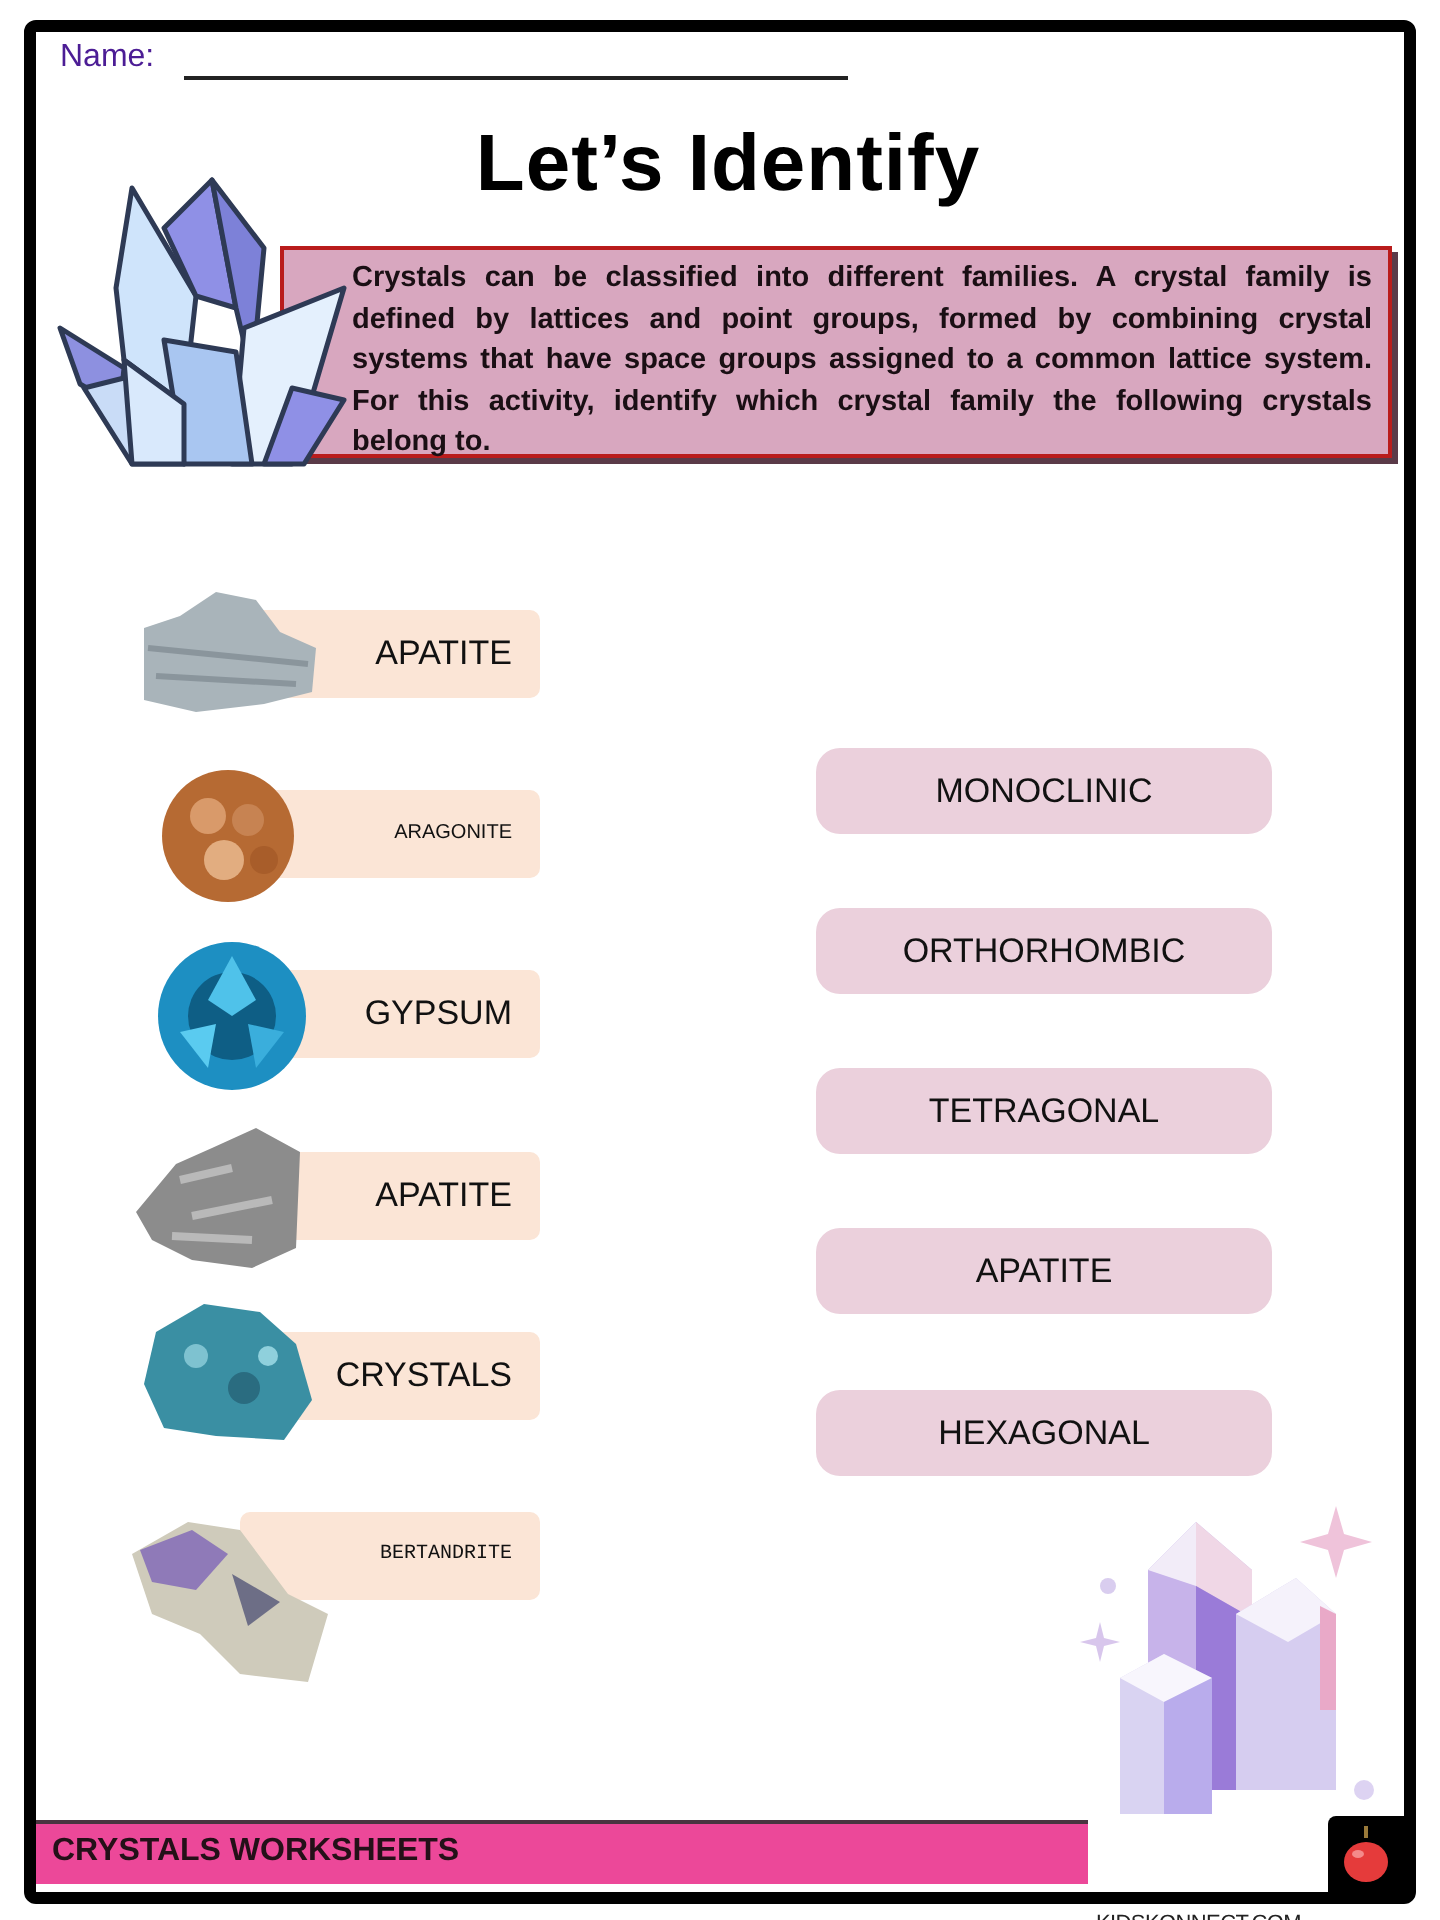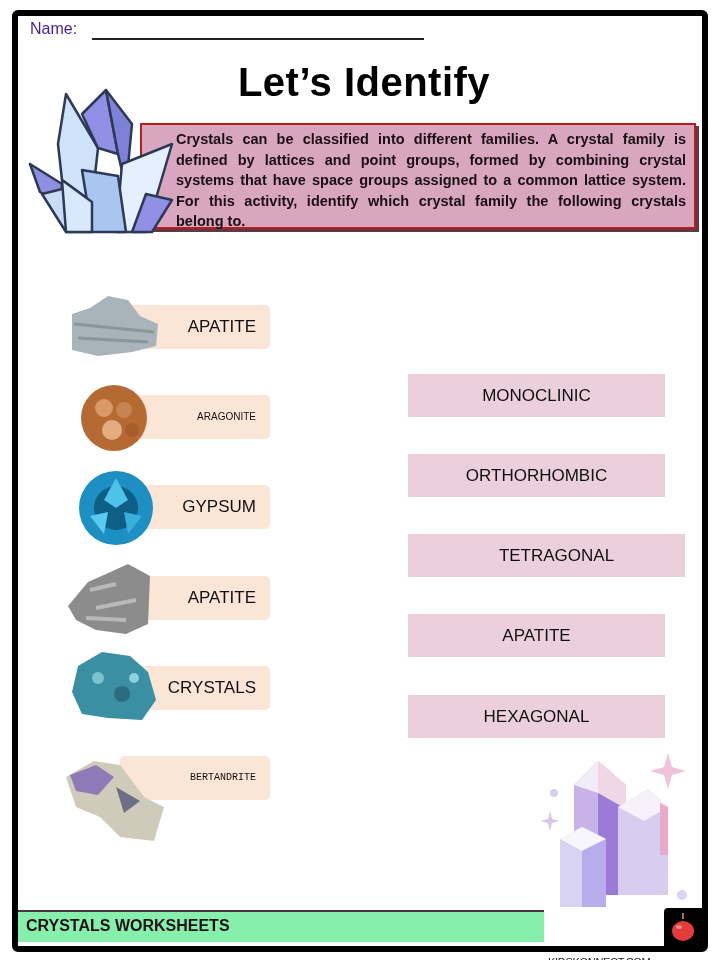--- a/index.html
+++ b/index.html
@@ -7,22 +7,22 @@
   .frame{position:absolute;left:12px;top:10px;width:684px;height:930px;border:6px solid #000;border-radius:6px;background:#fff;box-sizing:content-box;}
   .name-row{position:absolute;left:30px;top:20px;font-weight:normal;font-size:16px;color:#4c1d95;text-align:center;}
   .name-line{position:absolute;left:92px;top:38px;width:332px;height:0;border-bottom:2px solid #222;}
   .title{position:absolute;left:0;width:728px;top:60px;text-align:center;font-size:40px;font-weight:bold;color:#000;letter-spacing:0.5px;}
   .intro{position:absolute;left:140px;top:123px;width:556px;height:106px;background:#d8a7bf;border:2px solid #b91c1c;box-sizing:border-box;box-shadow:3px 3px 0 #5a3a48;padding:4px 8px 4px 34px;font-size:14.5px;font-weight:bold;line-height:20.5px;text-align:justify;color:#1a0f14;}
   .crystal-left{position:absolute;left:22px;top:84px;width:156px;height:150px;}
   .item{position:absolute;left:120px;width:150px;height:44px;background:#fbe5d6;border-radius:5px;}
   .item span{position:absolute;right:14px;top:0;line-height:44px;font-size:17px;color:#111;}
   .item.small span{font-size:10px;}
   .min{position:absolute;}
-  .fam{position:absolute;left:408px;width:257px;height:43px;background:#ebd0dc;border-radius:0;text-align:center;line-height:43px;font-size:17px;color:#111;}
-  .footer-bar{position:absolute;left:18px;top:910px;width:526px;height:32px;background:#86efac;border-top:2px solid #4a3440;box-sizing:border-box;}
+  .fam{position:absolute;left:408px;width:228px;height:43px;background:#ebd0dc;border-radius:12px;text-align:center;line-height:43px;font-size:17px;color:#111;}
+  .footer-bar{position:absolute;left:18px;top:910px;width:526px;height:32px;background:#ec4899;border-top:2px solid #4a3440;box-sizing:border-box;}
   .footer-bar span{position:absolute;left:8px;top:5px;font-weight:bold;font-size:16px;color:#241018;}
   .brand{position:absolute;left:548px;top:924px;font-size:11px;color:#222;letter-spacing:-0.3px;margin-top:32px;}
   .apple-box{position:absolute;left:664px;top:908px;width:38px;height:38px;background:#000;border-top-left-radius:4px;}
   .deco{position:absolute;left:540px;top:745px;width:160px;height:170px;}
 </style>
 </head>
 <body>
 
 <div class="frame"></div>
 
@@ -111,21 +111,21 @@
     </div>
 </div>
 <svg style="position:absolute;left:64px;top:757px;" width="104" height="86" viewBox="0 0 104 86">
     <path d="M2,20 L30,4 L56,8 L80,40 L100,50 L90,84 L56,80 L36,60 L12,50 Z" fill="#cfcbbb"></path>
     <path d="M6,18 L32,8 L50,20 L34,38 L12,34 Z" fill="#8f7ab8"></path>
     <path d="M52,30 L76,44 L60,56 Z" fill="#6d6e86"></path>
   </svg>
 
 <div class="fam" style="top:374px;">MONOCLINIC</div>
 <div class="fam" style="top:454px;">ORTHORHOMBIC</div>
-<div class="fam" style="top:534px;padding-left:20px;">TETRAGONAL</div>
+<div class="fam" style="top:534px;">TETRAGONAL</div>
 <div class="fam" style="top:614px;">APATITE</div>
 <div class="fam" style="top:695px;">HEXAGONAL</div>
 
 <svg class="deco" viewBox="0 0 160 170">
   <polygon points="34,40 58,16 86,40 86,150 34,150" fill="#c7b3ea"></polygon>
   <polygon points="58,16 86,40 86,64 58,48" fill="#f0d7e6"></polygon>
   <polygon points="34,40 58,48 58,16" fill="#f2ecf8"></polygon>
   <polygon points="58,48 86,64 86,150 58,150" fill="#9a7bd8"></polygon>
   <polygon points="78,62 108,44 128,62 128,150 78,150" fill="#d6cdf0"></polygon>
   <polygon points="78,62 104,76 128,62 108,44" fill="#f5f2fb"></polygon>

